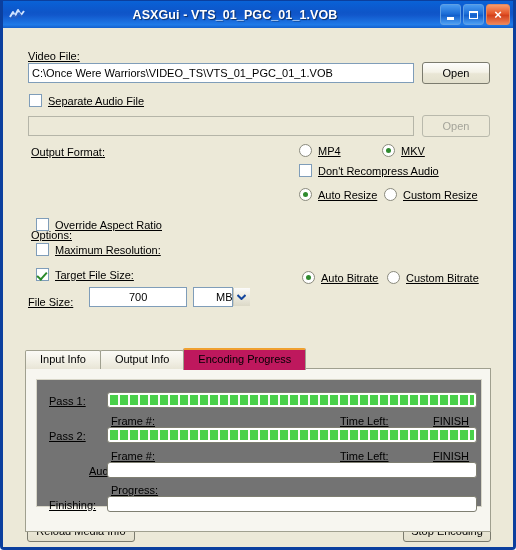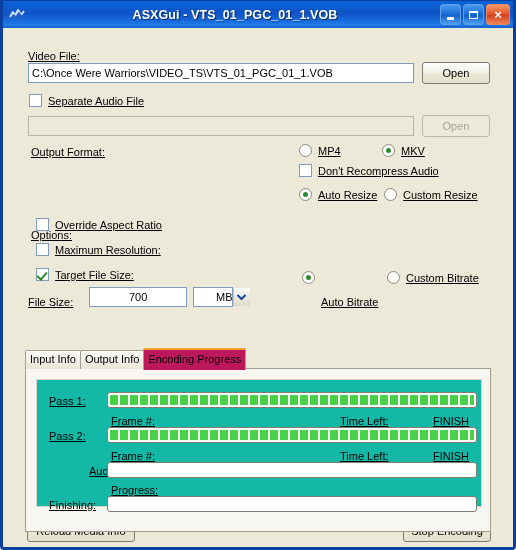--- a/index.html
+++ b/index.html
@@ -193,21 +193,21 @@
   .tabstrip {
     position: absolute;
     left: 22px; top: 320px;
     display: flex;
     align-items: flex-end;
     z-index: 3;
   }
   .tab {
     box-sizing: border-box;
     height: 19px;
-    padding: 0 4px;
+    padding: 0 14px;
     font-size: 11px;
     line-height: 17px;
     background: linear-gradient(180deg, #fbfaf6 0%, #f1efe4 60%, #e8e5d6 100%);
     border: 1px solid #a0a08f;
     border-bottom: none;
     border-radius: 2px 2px 0 0;
     margin-right: -1px;
     color: #000;
     white-space: nowrap;
   }
@@ -230,21 +230,21 @@
     box-sizing: border-box;
     background: #f7f6f0;
     border: 1px solid #a0a08f;
     z-index: 2;
   }
   .innerbox {
     position: absolute;
     left: 10px; top: 10px;
     width: 446px; height: 128px;
     box-sizing: border-box;
-    background: #14b8a6;
+    background: #737373;
     border: 1px solid #d8d6c8;
   }
 
   
   .pbar {
     position: absolute;
     box-sizing: border-box;
     height: 16px;
     background: #fff;
     border: 1px solid #7f7f72;
@@ -321,21 +321,21 @@
     <span class="chk" style="left:33px; top:190px;"></span>
     <span class="lbl" style="left:52px; top:191px;">Override Aspect Ratio</span>
 
     <span class="chk" style="left:33px; top:215px;"></span>
     <span class="lbl" style="left:52px; top:216px;">Maximum Resolution:</span>
 
     <span class="chk checked" style="left:33px; top:240px;"></span>
     <span class="lbl" style="left:52px; top:241px;">Target File Size:</span>
 
     <span class="rad on" style="left:299px; top:243px;"></span>
-    <span class="lbl" style="left:318px; top:244px;margin-top:24px;">Auto Bitrate</span>
+    <span class="lbl" style="left:318px; top:244px;">Auto Bitrate</span>
 
     <span class="rad" style="left:384px; top:243px;"></span>
     <span class="lbl" style="left:403px; top:244px;">Custom Bitrate</span>
 
     <span class="lbl" style="left:25px; top:268px;">File Size:</span>
     <div class="tbox" style="left:86px; top:259px; width:98px;padding-left:39px;">700</div>
     <div class="combo" style="left:190px; top:259px; width:40px;">
       <span class="cval">MB</span>
       <span class="carrow">
         <svg width="9" height="6" viewBox="0 0 9 6">

